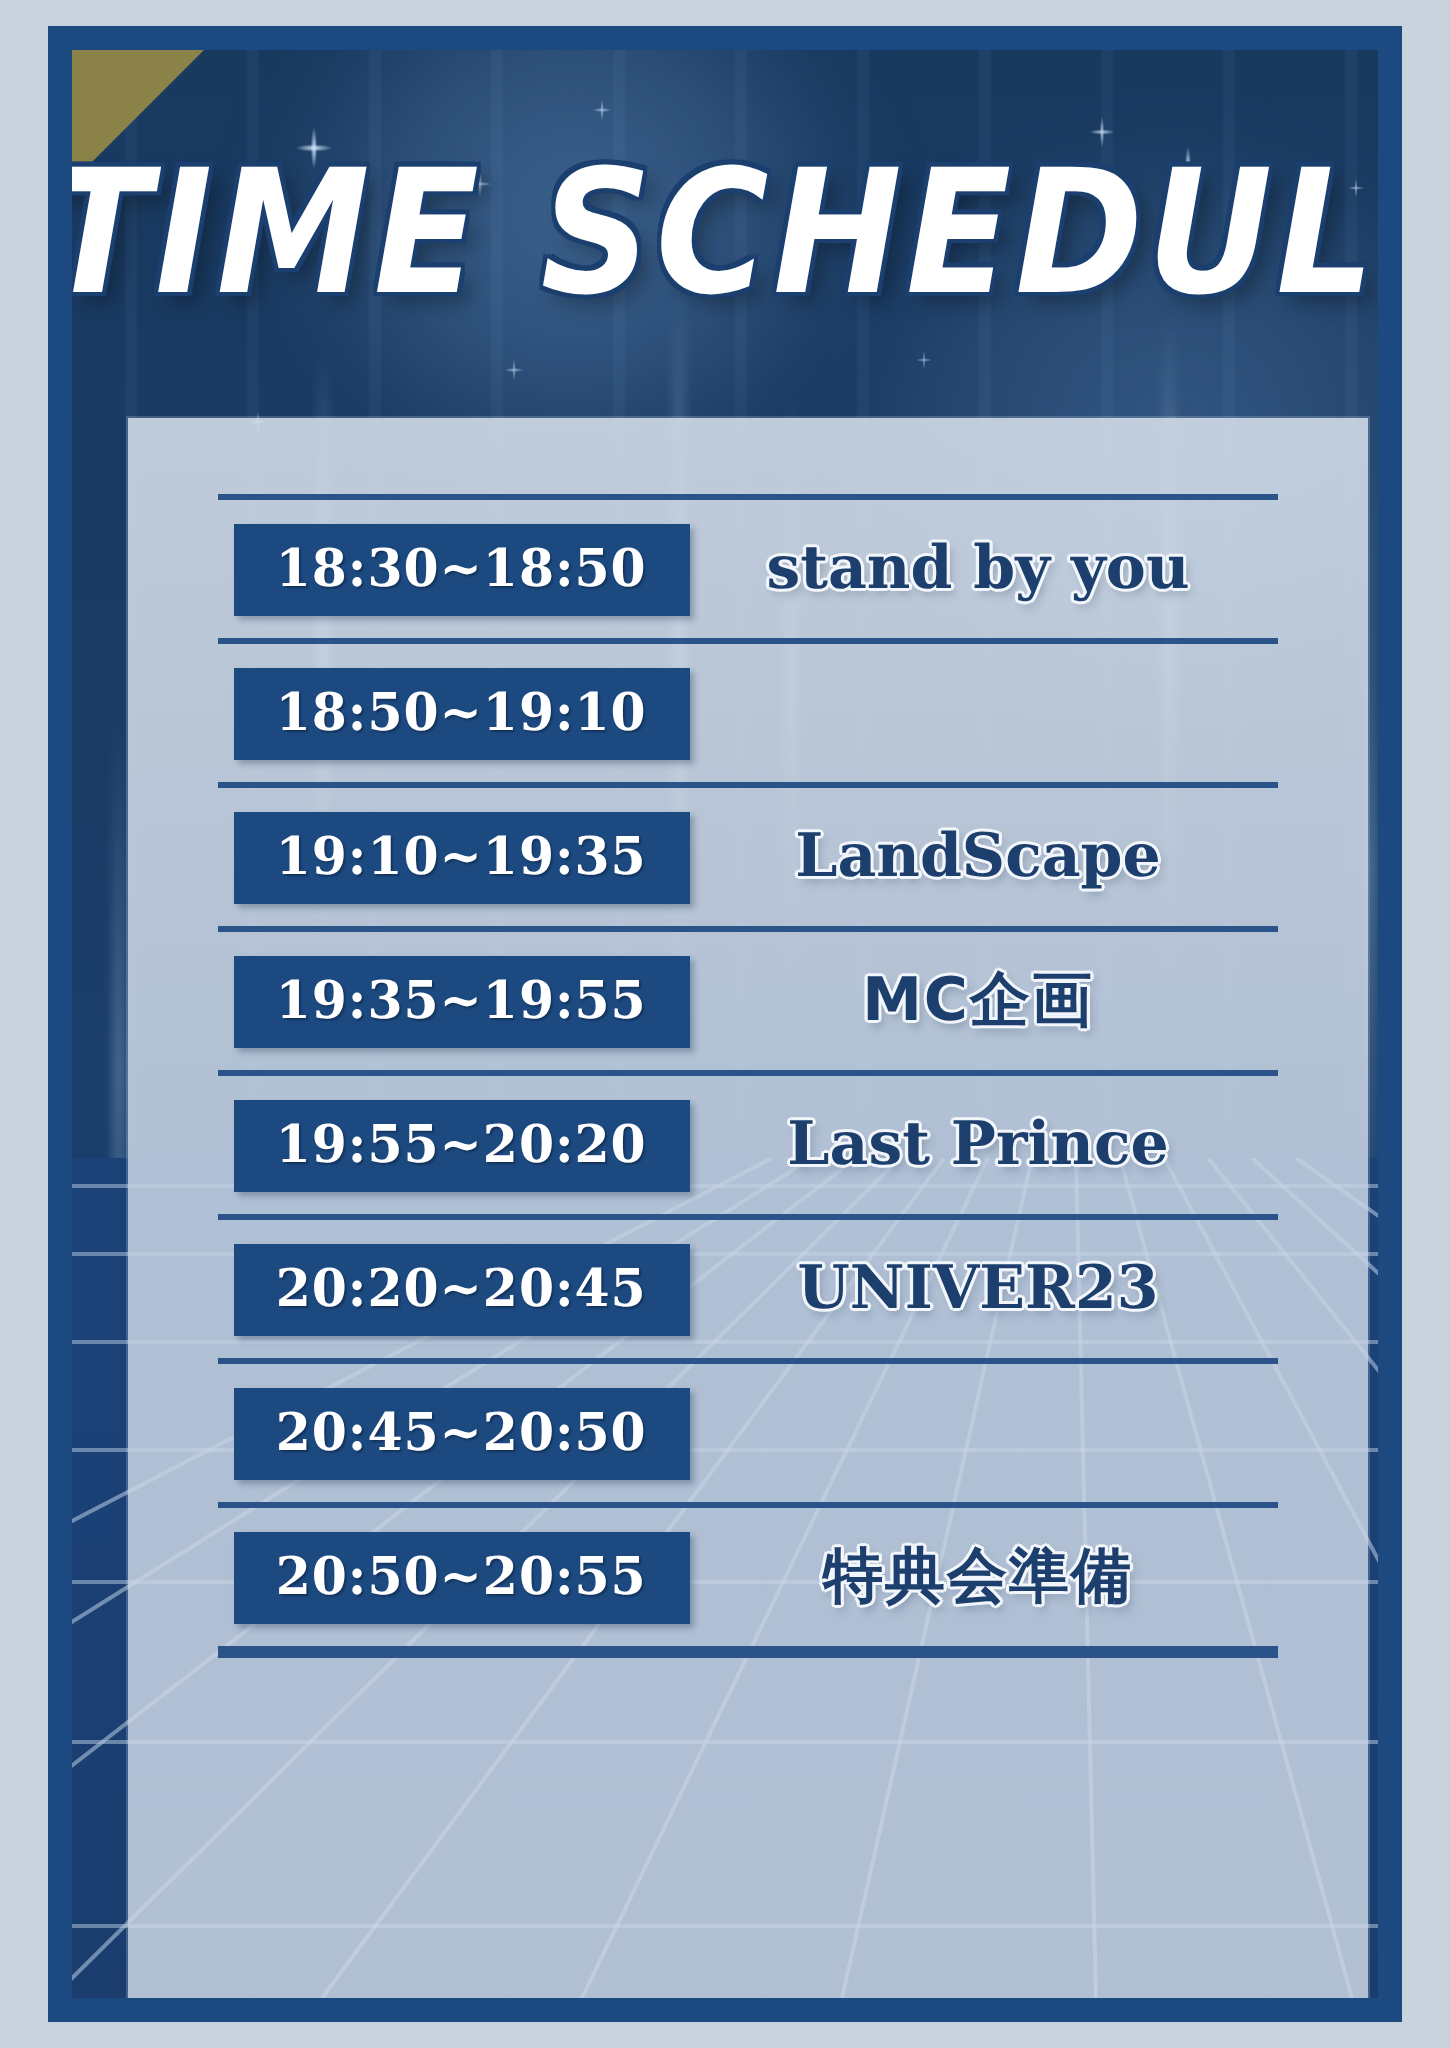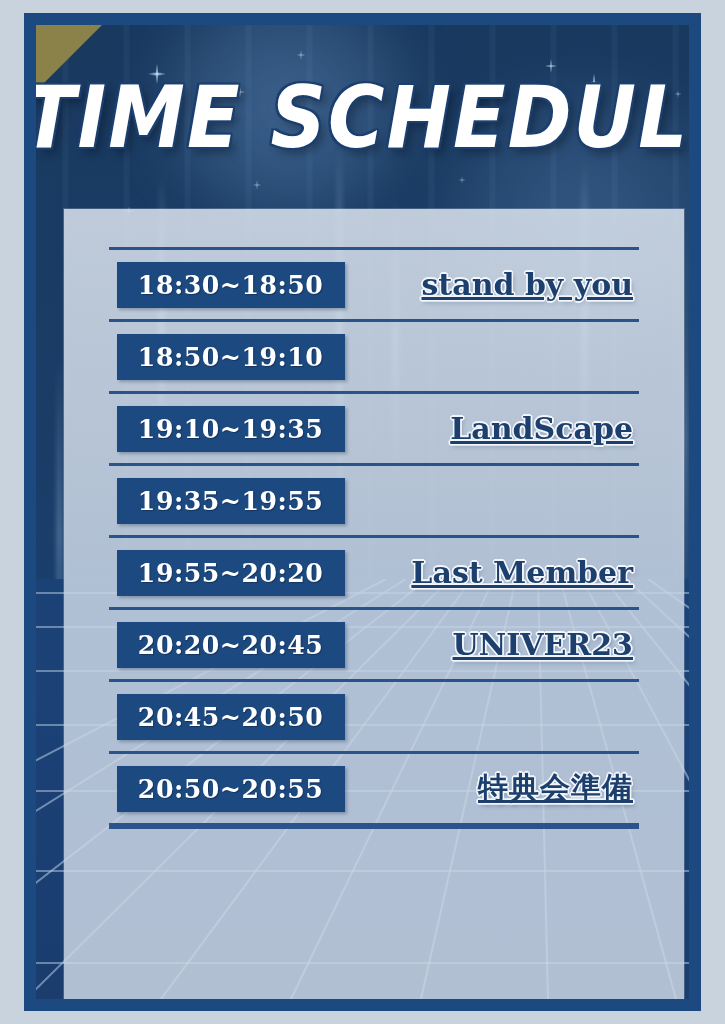--- a/index.html
+++ b/index.html
@@ -113,30 +113,29 @@
     box-shadow:2px 2px 3px rgba(20,40,70,.30);
   }
   .time span{
     font-family:"DejaVu Serif",serif;
     font-weight:700;font-size:26px;color:#ffffff;letter-spacing:.5px;
     white-space:nowrap;
     text-shadow:1px 1px 1px rgba(10,25,50,.45);
     transform:scaleX(.97);
   }
   .act{
-    flex:1 1 auto;text-align:right;
+    flex:1 1 auto;text-align:center;
     font-family:"DejaVu Serif",serif;
     font-weight:700;font-size:30px;
     color:#1d3f6d;white-space:nowrap;
     text-shadow:
       1.6px 0 0 #f2f6fb, -1.6px 0 0 #f2f6fb, 0 1.6px 0 #f2f6fb, 0 -1.6px 0 #f2f6fb,
       1.2px 1.2px 0 #f2f6fb, -1.2px 1.2px 0 #f2f6fb, 1.2px -1.2px 0 #f2f6fb, -1.2px -1.2px 0 #f2f6fb,
       2px 3px 4px rgba(40,60,90,.28);
     padding-right:6px;
-    text-decoration:underline;
   }
   .act.jp{
     font-family:"DejaVu Sans",sans-serif;
     font-weight:700;font-size:30px;letter-spacing:1px;
   }
 </style>
 </head>
 <body>
 
 <div id="poster">
@@ -219,27 +218,28 @@
               <div class="time">
                 <span>19:10~19:35</span>
               </div>
               <div class="act">LandScape</div>
             </div>
             <div class="sep"></div>
             <div class="row">
               <div class="time">
                 <span>19:35~19:55</span>
               </div>
+              <div class="act jp">MC企画</div>
             </div>
             <div class="sep"></div>
             <div class="row">
               <div class="time">
                 <span>19:55~20:20</span>
               </div>
-              <div class="act">Last Member</div>
+              <div class="act">Last Prince</div>
             </div>
             <div class="sep"></div>
             <div class="row">
               <div class="time">
                 <span>20:20~20:45</span>
               </div>
               <div class="act">UNIVER23</div>
             </div>
             <div class="sep"></div>
             <div class="row">

